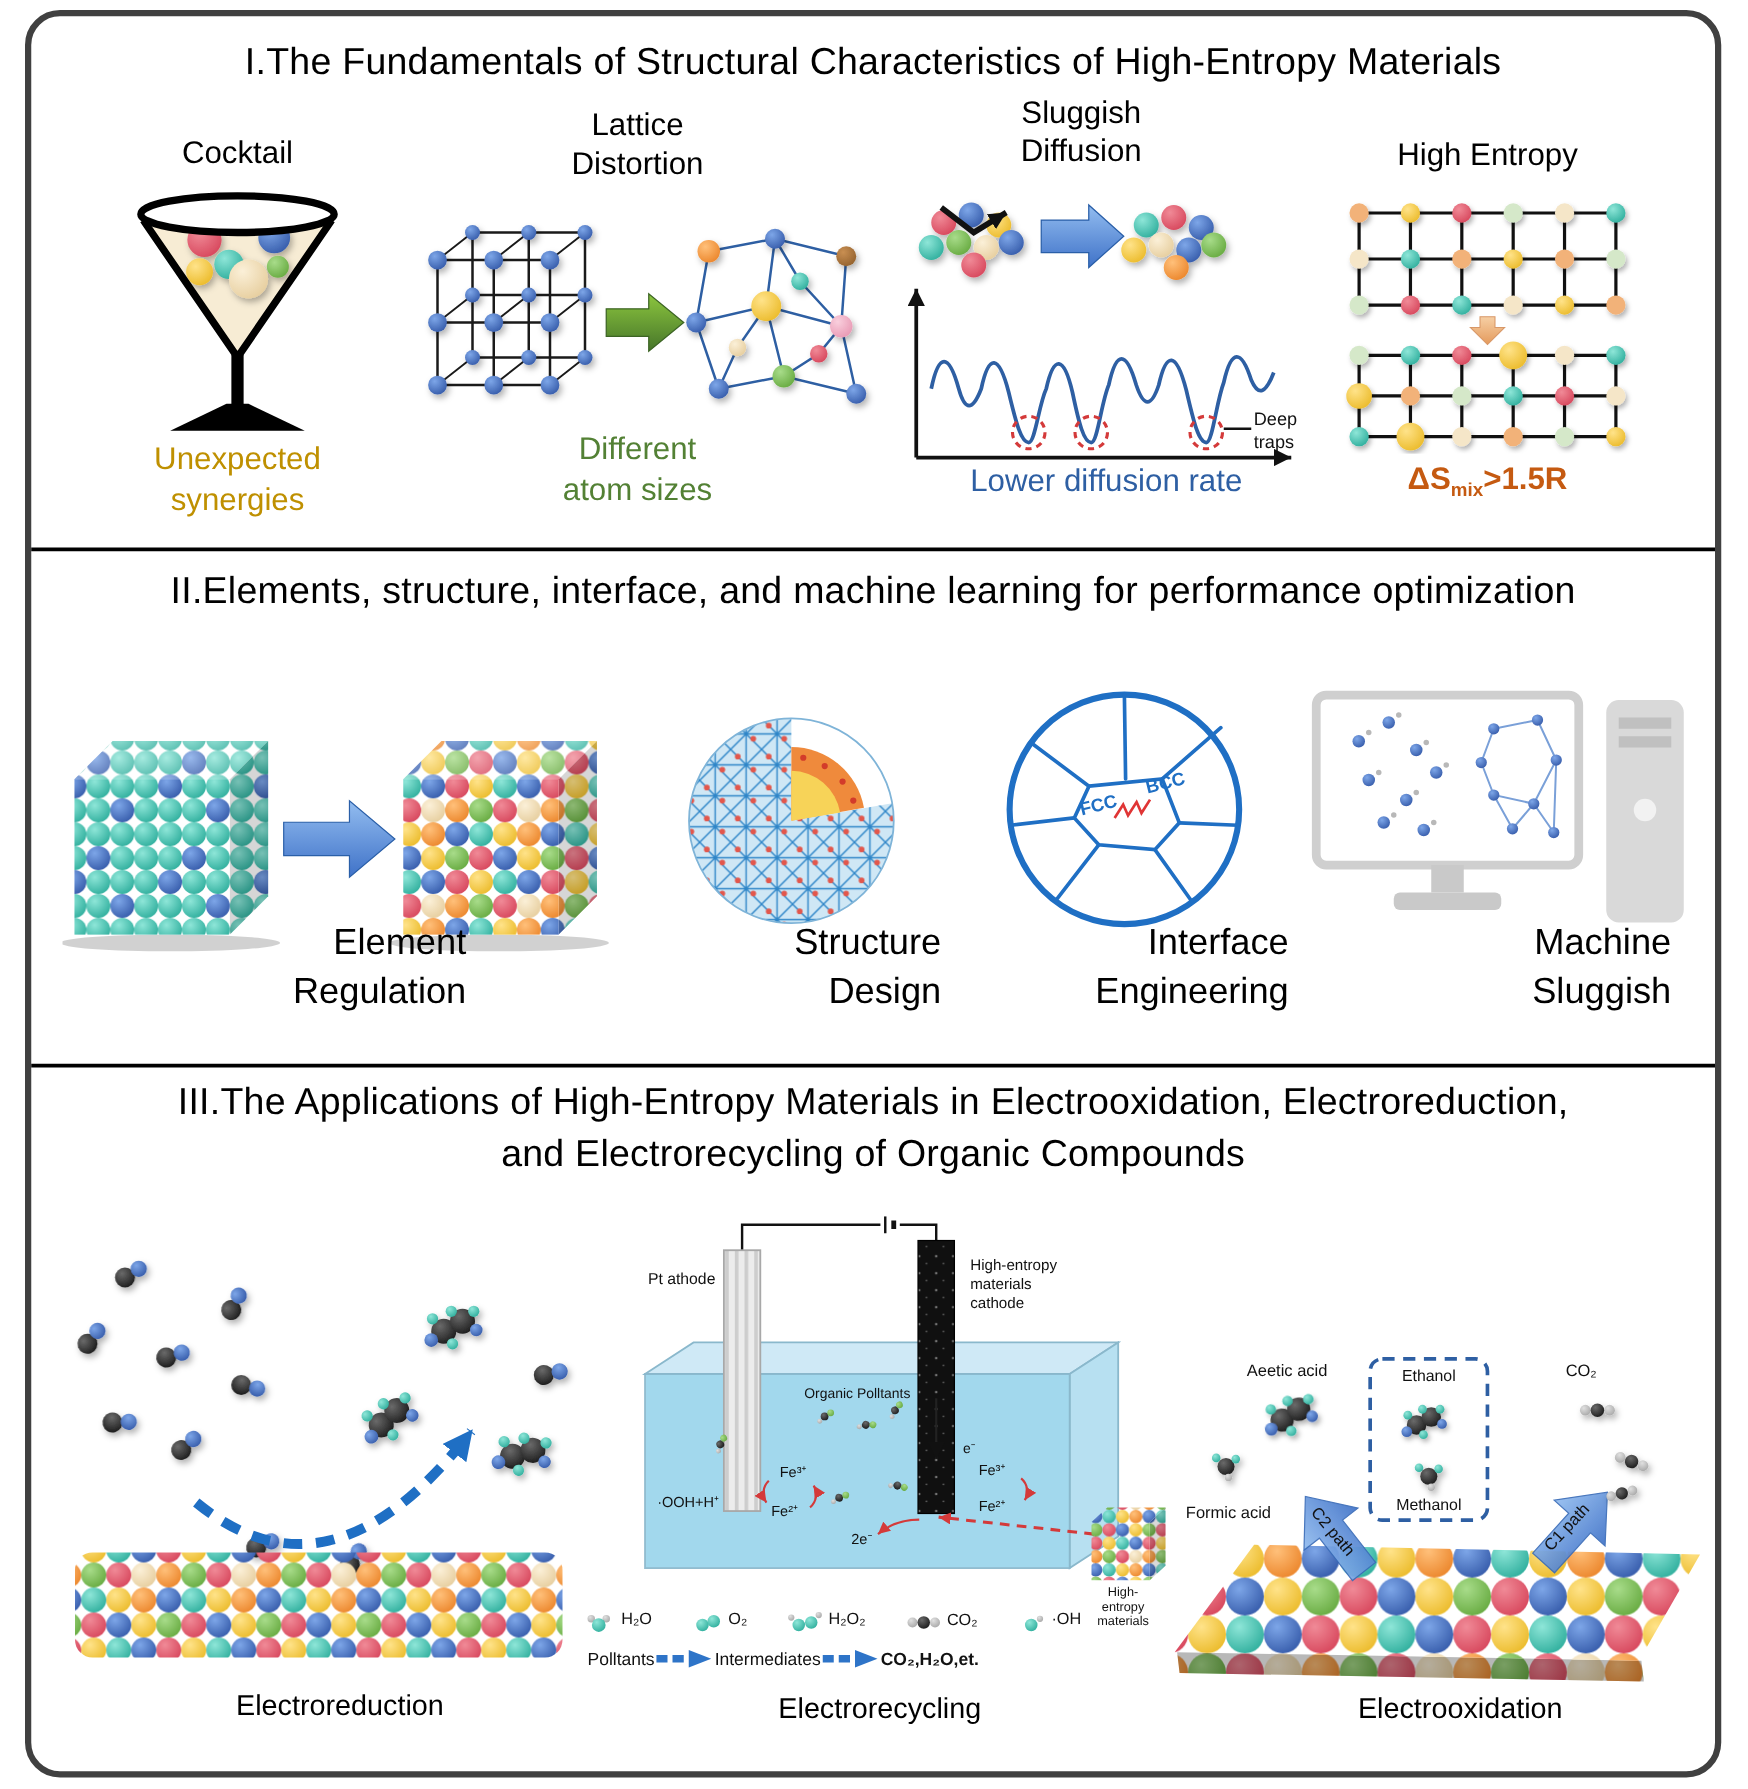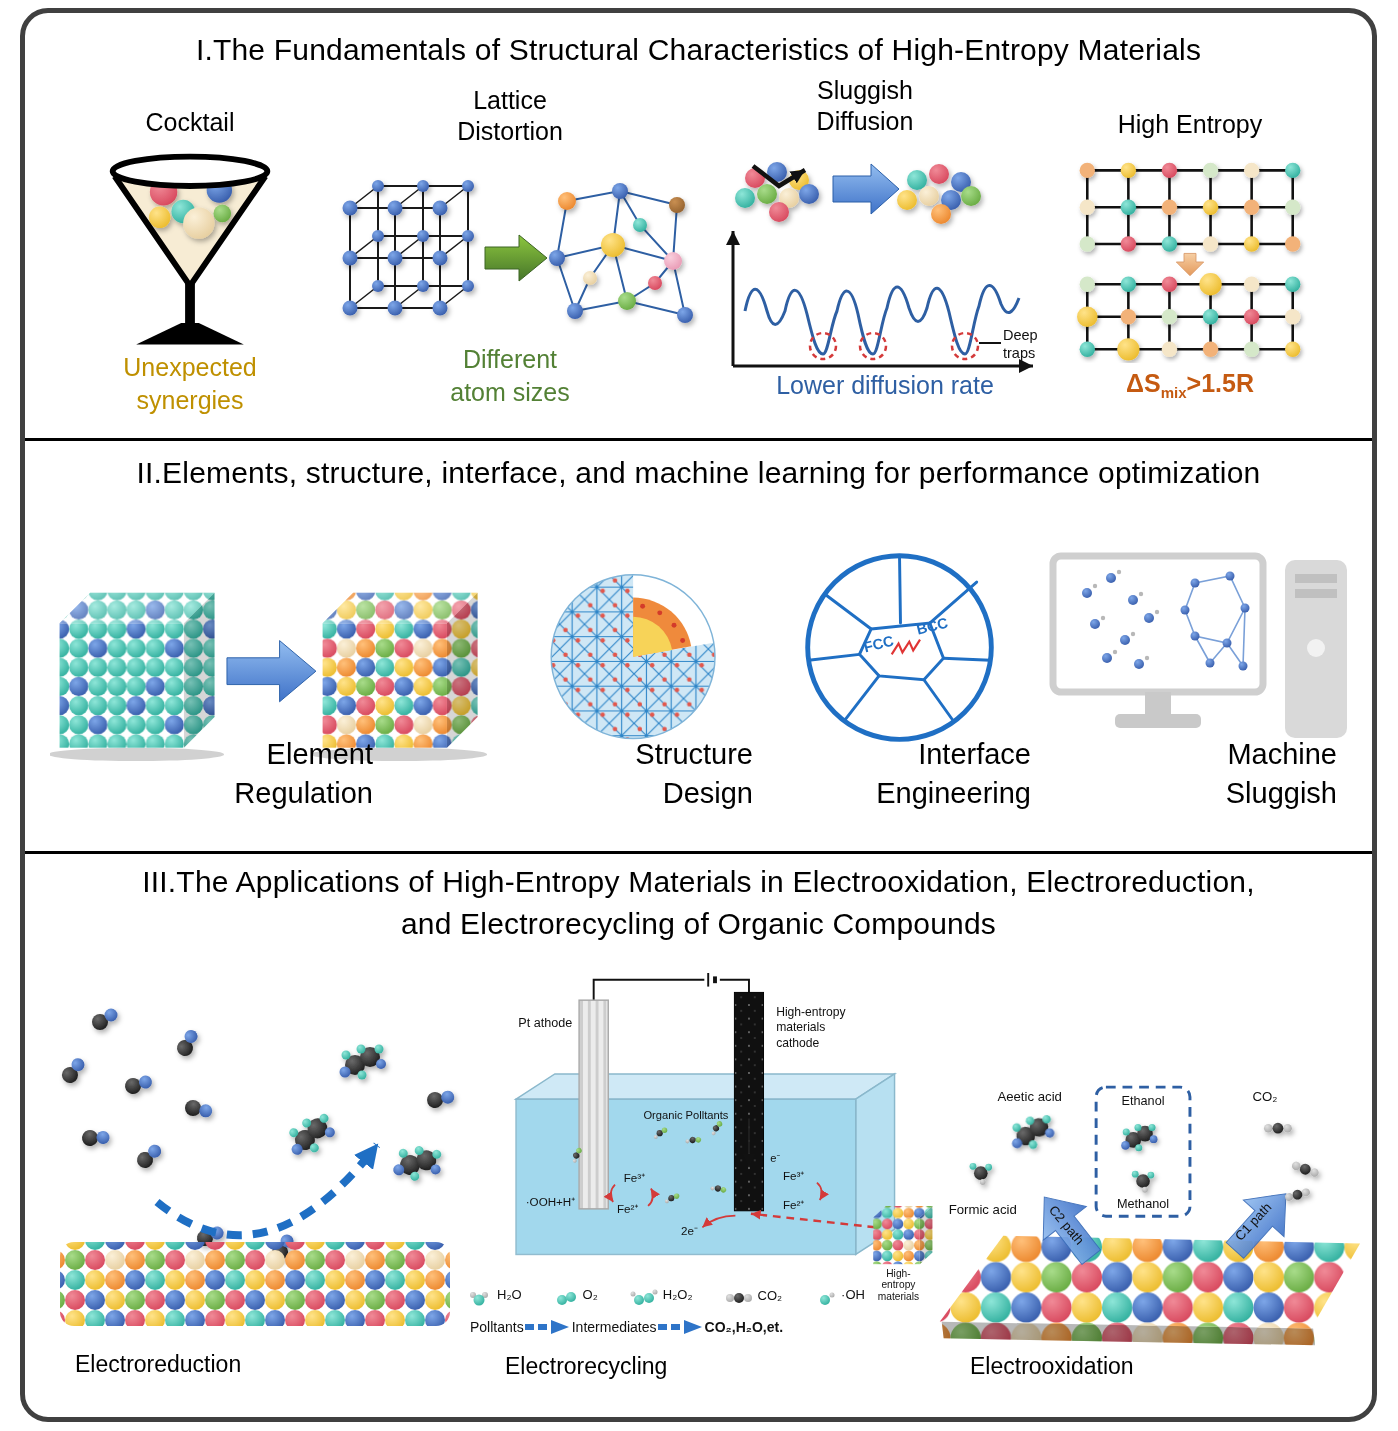--- a/index.html
+++ b/index.html
@@ -4,21 +4,21 @@
 <style>
   *{margin:0;padding:0;box-sizing:border-box}
   html,body{width:1398px;height:1431px;background:#fff;font-family:"Liberation Sans",sans-serif;color:#111;position:relative;overflow:hidden}
   .frame{position:absolute;left:20px;top:8px;width:1357px;height:1414px;border:5px solid #404040;border-radius:28px}
   .divider{position:absolute;left:0;width:100%;border-top:3px solid #000}
   .abs{position:absolute}
   .sec-title{position:absolute;width:100%;text-align:center;font-size:30px;color:#000;letter-spacing:.2px}
   .plabel{position:absolute;text-align:center;font-size:25px;line-height:1.25;color:#000}
   .caption{position:absolute;text-align:center;font-size:25px;line-height:1.3}
   .cap2{position:absolute;text-align:right;font-size:29px;line-height:1.35;color:#000}
-  .cap3{position:absolute;text-align:left;font-size:23px;color:#000}
+  .cap3{position:absolute;text-align:right;font-size:23px;color:#000}
   .gold{color:#BF9000}
   .green{color:#538135}
   .blue{color:#2E5FA3}
   .orange{color:#C55A11;font-weight:600}
   .legend-row{position:absolute;display:flex;align-items:center;justify-content:space-between;font-size:13px}
   .legend-item{display:flex;align-items:flex-start;gap:4px}
   .flow-row{position:absolute;display:flex;align-items:center;gap:1px;font-size:14px;font-weight:600}
   svg text{font-family:"Liberation Sans",sans-serif}
 </style>
 </head>

